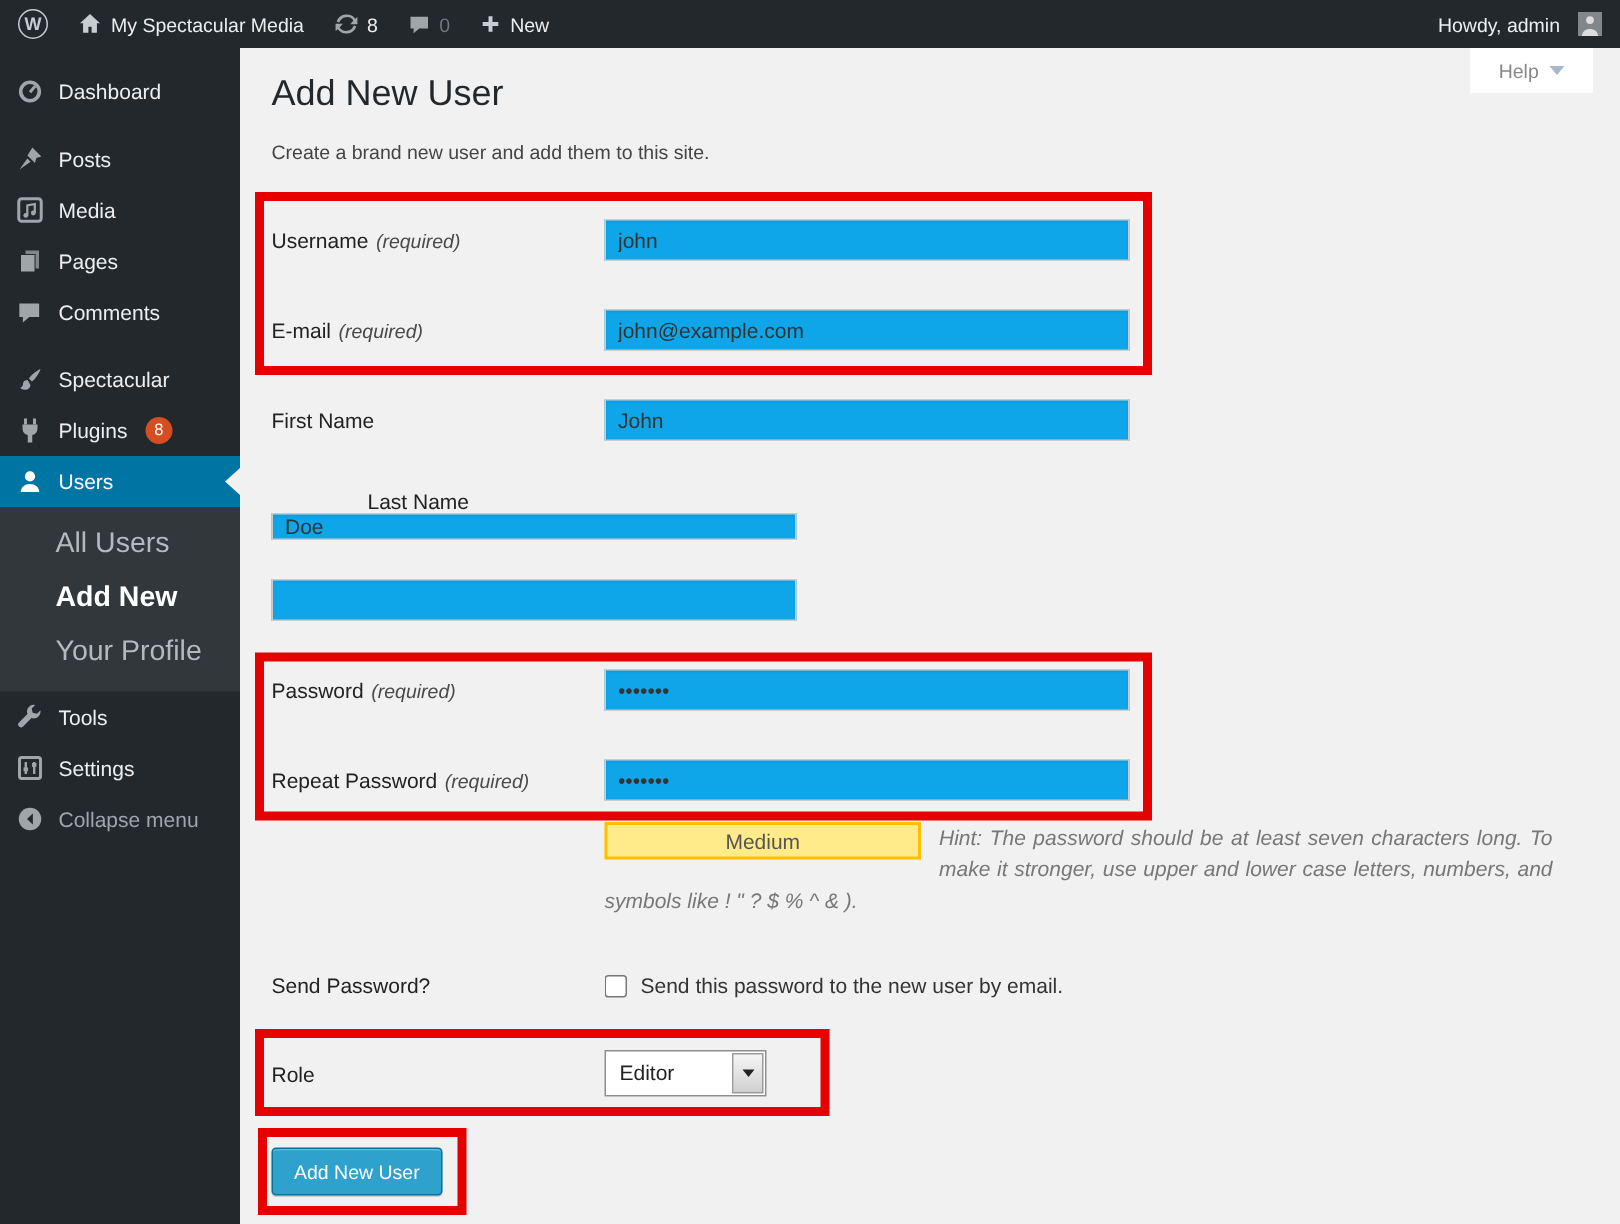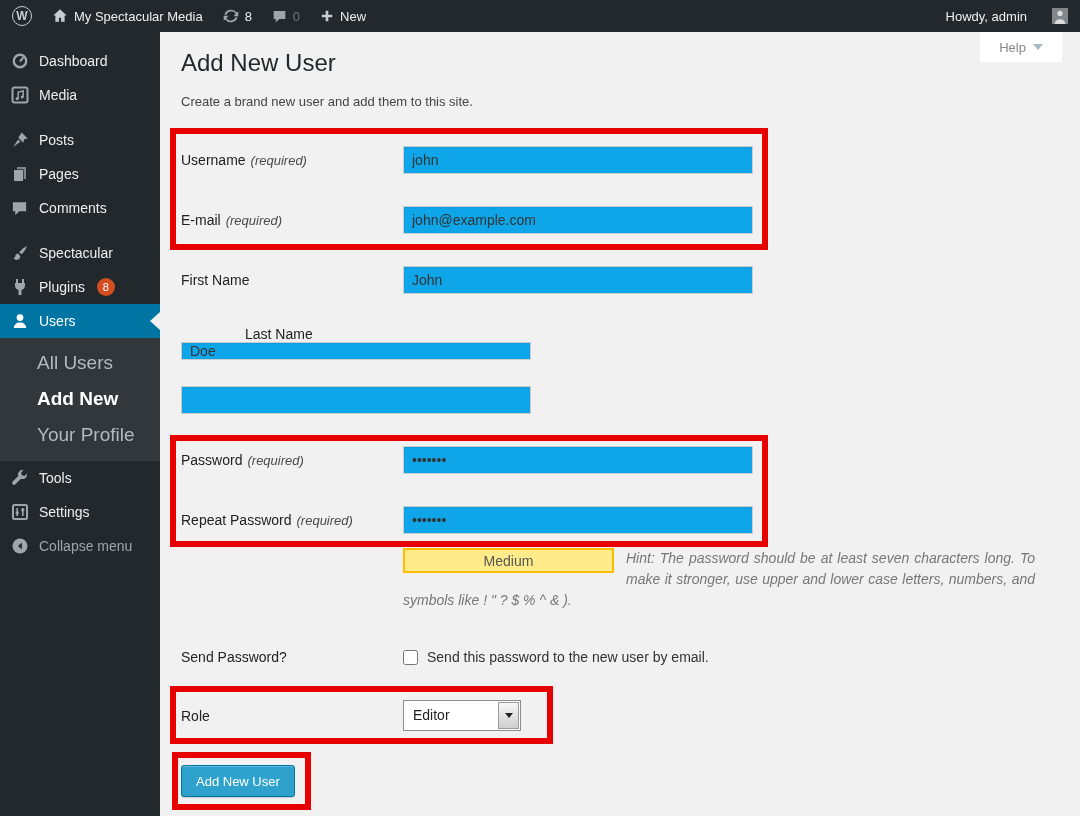--- a/index.html
+++ b/index.html
@@ -16,21 +16,21 @@
     font-size:13px; z-index:60;
   }
   .tb-item { display:flex; align-items:center; gap:6px; padding:0 10px; height:32px; cursor:pointer; }
   .wp-logo {
     width:20px; height:20px; border:1.6px solid #c7ccd1; border-radius:50%;
     display:flex; align-items:center; justify-content:center;
     font-size:12px; font-weight:bold; color:#c7ccd1; margin-left:2px;
   }
   .tb-icon svg { display:block; }
   .tb-count-muted { color:#72777c; }
-  .tb-right { margin-left:auto; display:flex; align-items:center; gap:25px; padding-right:12px; }
+  .tb-right { margin-left:auto; display:flex; align-items:center; gap:12px; padding-right:12px; }
   .avatar { width:16px; height:16px; display:block; }
 
   
   .sidebar {
     position:absolute; top:32px; left:0; width:160px; height:784px;
     background:#23282d; color:#eee; font-size:14px; padding-top:12px; z-index:50;
   }
   .mi { display:flex; align-items:center; height:34px; padding-left:9px; gap:9px; cursor:pointer; position:relative; }
   .mi-icon { width:21px; display:flex; justify-content:center; color:#a0a5aa; }
   .mi-icon svg { display:block; }
@@ -82,21 +82,21 @@
     margin-right:12px; margin-bottom:5px;
   }
   .hint { font-style:italic; color:#777; line-height:21px; text-align:justify; display:block; }
 
   .r-send { top:614px; height:22px; }
   .send-field { display:flex; align-items:center; gap:9px; font-size:14px; color:#333; }
   .send-field input { width:15px; height:15px; margin:0; }
 
   .r-role { top:668px; height:31px; }
   .fake-select {
-    position:relative; width:118px; height:31px; background:#fff;
+    position:relative; width:108px; height:31px; background:#fff;
     border:1px solid #8d8d8d; font-size:14px; color:#222; cursor:pointer;
   }
   .fake-select .sel-text { position:absolute; left:9px; top:0; line-height:29px; }
   .sel-btn {
     position:absolute; right:1px; top:1px; bottom:1px; width:21px;
     background:linear-gradient(#f6f6f6,#cfcfcf); border:1px solid #9a9a9a;
     display:flex; align-items:center; justify-content:center;
   }
   .sel-caret { width:0; height:0; border-left:4px solid transparent; border-right:4px solid transparent; border-top:5px solid #222; }
 
@@ -171,38 +171,38 @@
   <div class="mi">
     <span class="mi-icon">
       <svg width="18" height="18" viewBox="0 0 18 18">
           <circle cx="9" cy="9" r="6.2" fill="none" stroke="currentColor" stroke-width="2.4"></circle>
           <path d="M9 9.5L12.4 5.4" stroke="currentColor" stroke-width="2"></path>
         </svg>
     </span>
     <span class="mi-label">Dashboard</span>
   </div>
 
+  <div class="mi gap">
+    <span class="mi-icon">
+      <svg width="18" height="18" viewBox="0 0 18 18" fill="currentColor">
+          <path d="M10.6 1.4l6 6-3.4.9-.9 3.4-5-5zM7.2 8.6l2.2 2.2L2 16z"></path>
+        </svg>
+    </span>
+    <span class="mi-label">Posts</span>
+  </div>
   <div class="mi">
     <span class="mi-icon">
       <svg width="18" height="18" viewBox="0 0 18 18">
           <rect x="1.5" y="1.5" width="15" height="15" rx="2" fill="none" stroke="currentColor" stroke-width="2"></rect>
           <path d="M7.2 12.6V6l5-1v6" fill="none" stroke="currentColor" stroke-width="1.5"></path>
           <circle cx="6.2" cy="12.6" r="1.6" fill="currentColor"></circle>
           <circle cx="11.2" cy="11" r="1.6" fill="currentColor"></circle>
         </svg>
     </span>
     <span class="mi-label">Media</span>
-  </div>
-  <div class="mi gap">
-    <span class="mi-icon">
-      <svg width="18" height="18" viewBox="0 0 18 18" fill="currentColor">
-          <path d="M10.6 1.4l6 6-3.4.9-.9 3.4-5-5zM7.2 8.6l2.2 2.2L2 16z"></path>
-        </svg>
-    </span>
-    <span class="mi-label">Posts</span>
   </div>
   <div class="mi">
     <span class="mi-icon">
       <svg width="18" height="18" viewBox="0 0 18 18" fill="currentColor">
           <path d="M6 2h9v12h-2.3V4.3H6z" opacity=".75"></path>
           <rect x="3" y="5" width="9" height="11"></rect>
         </svg>
     </span>
     <span class="mi-label">Pages</span>
   </div>

